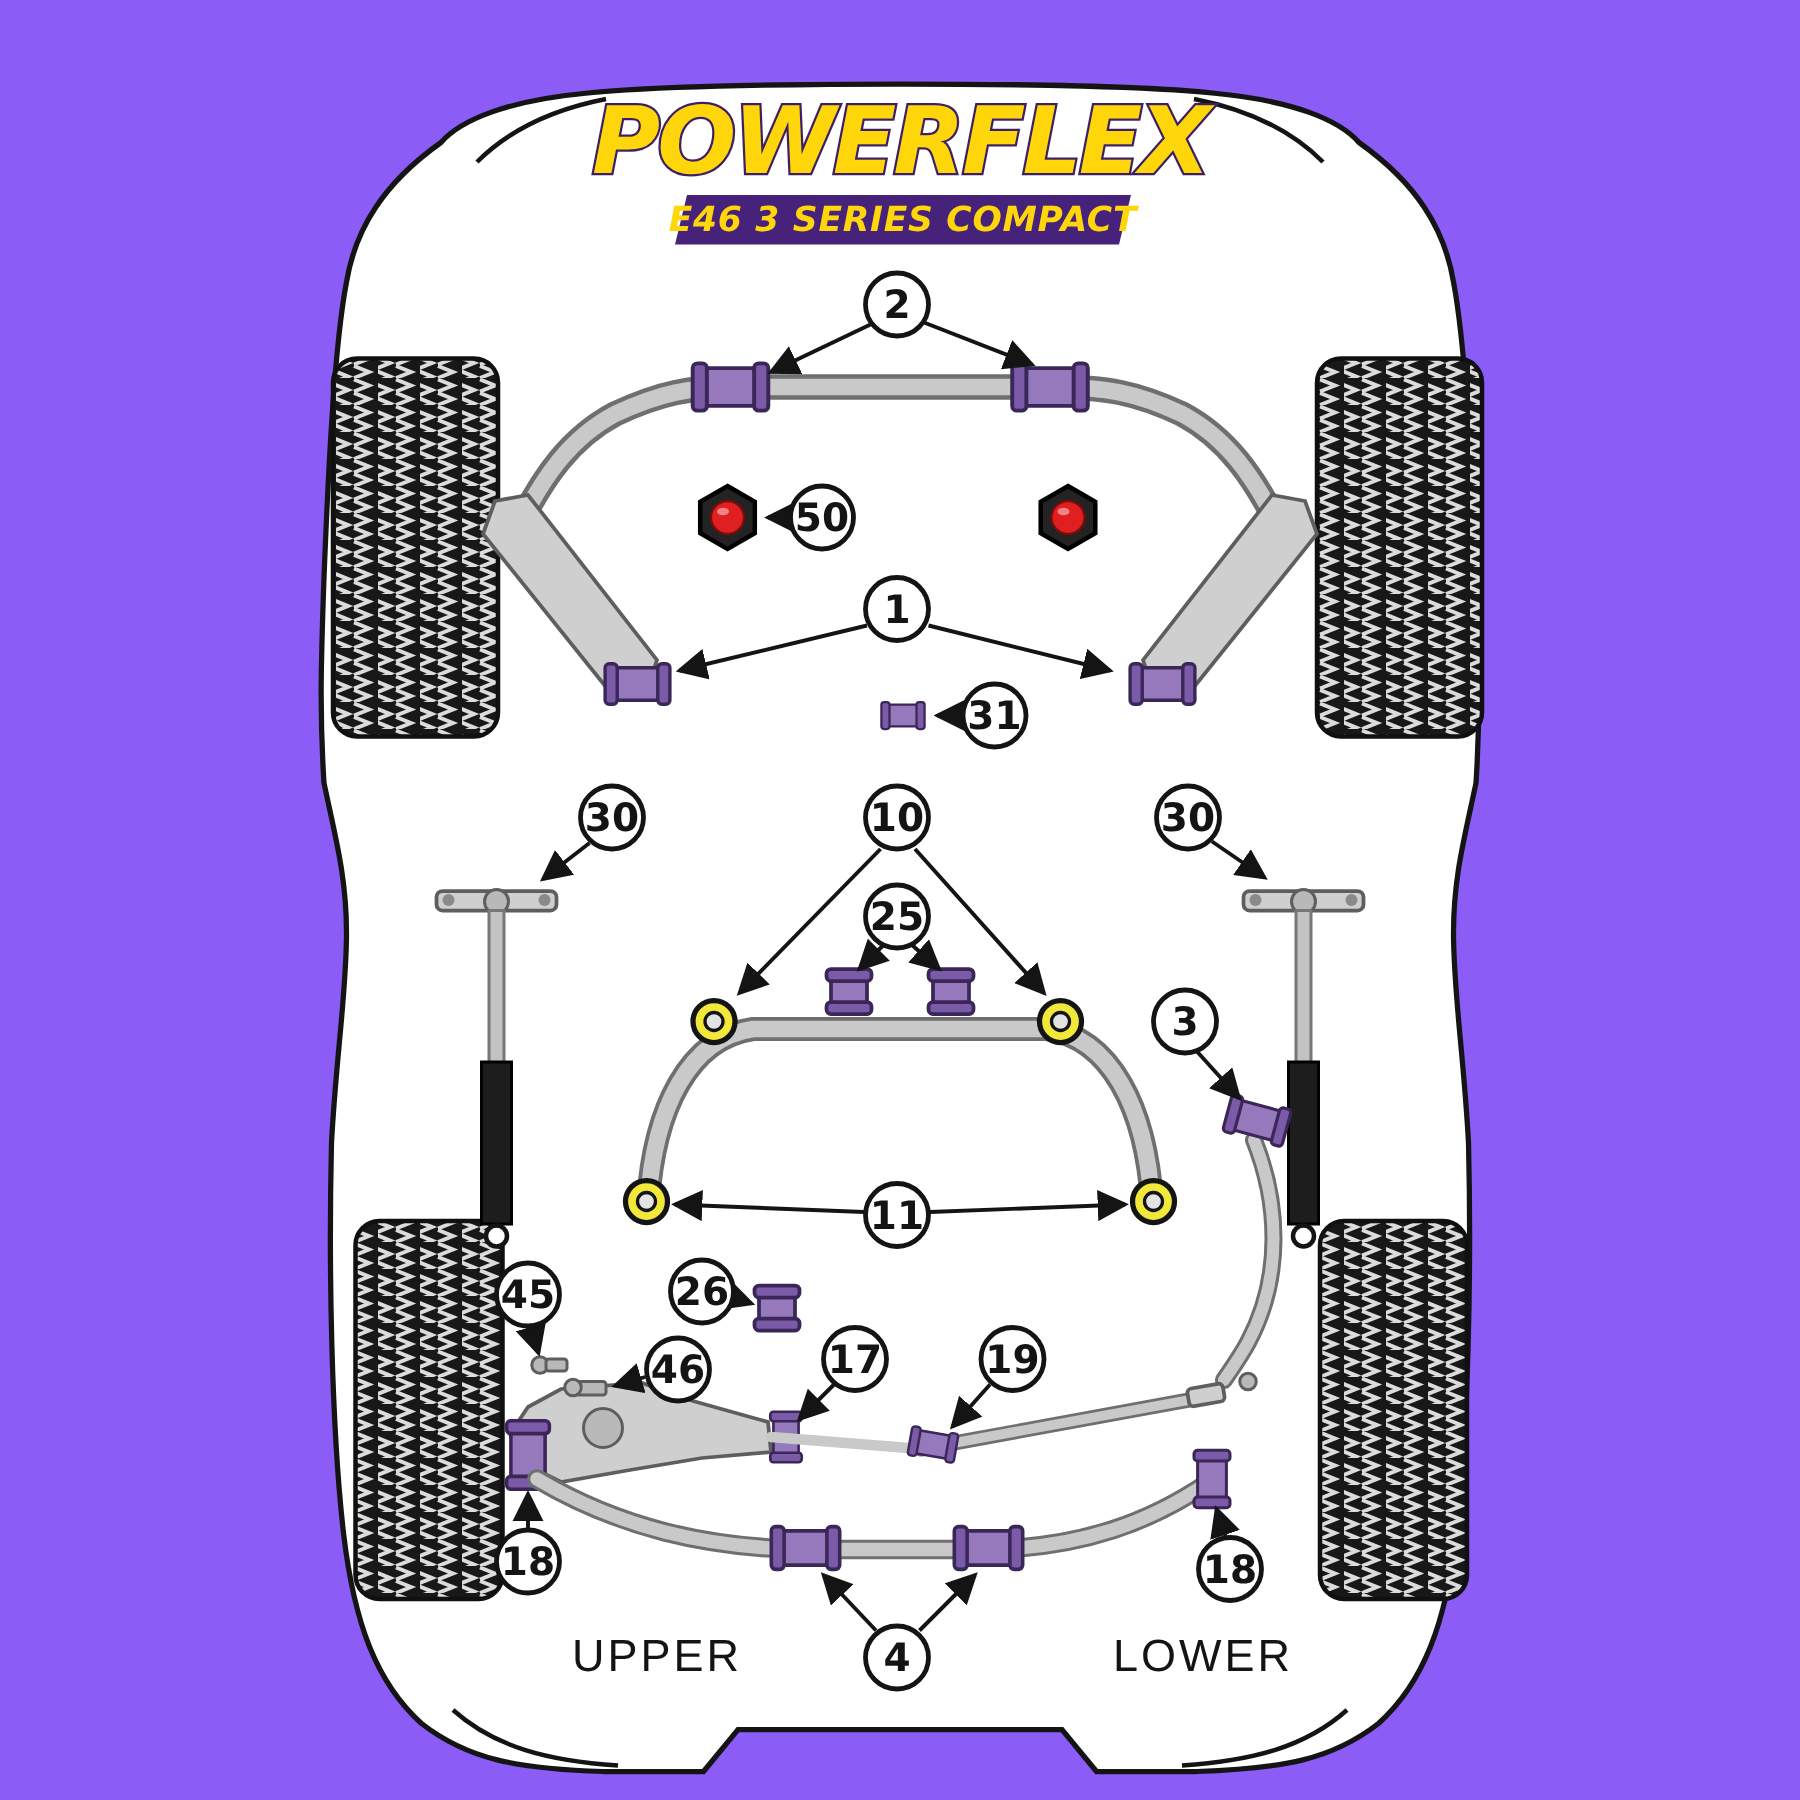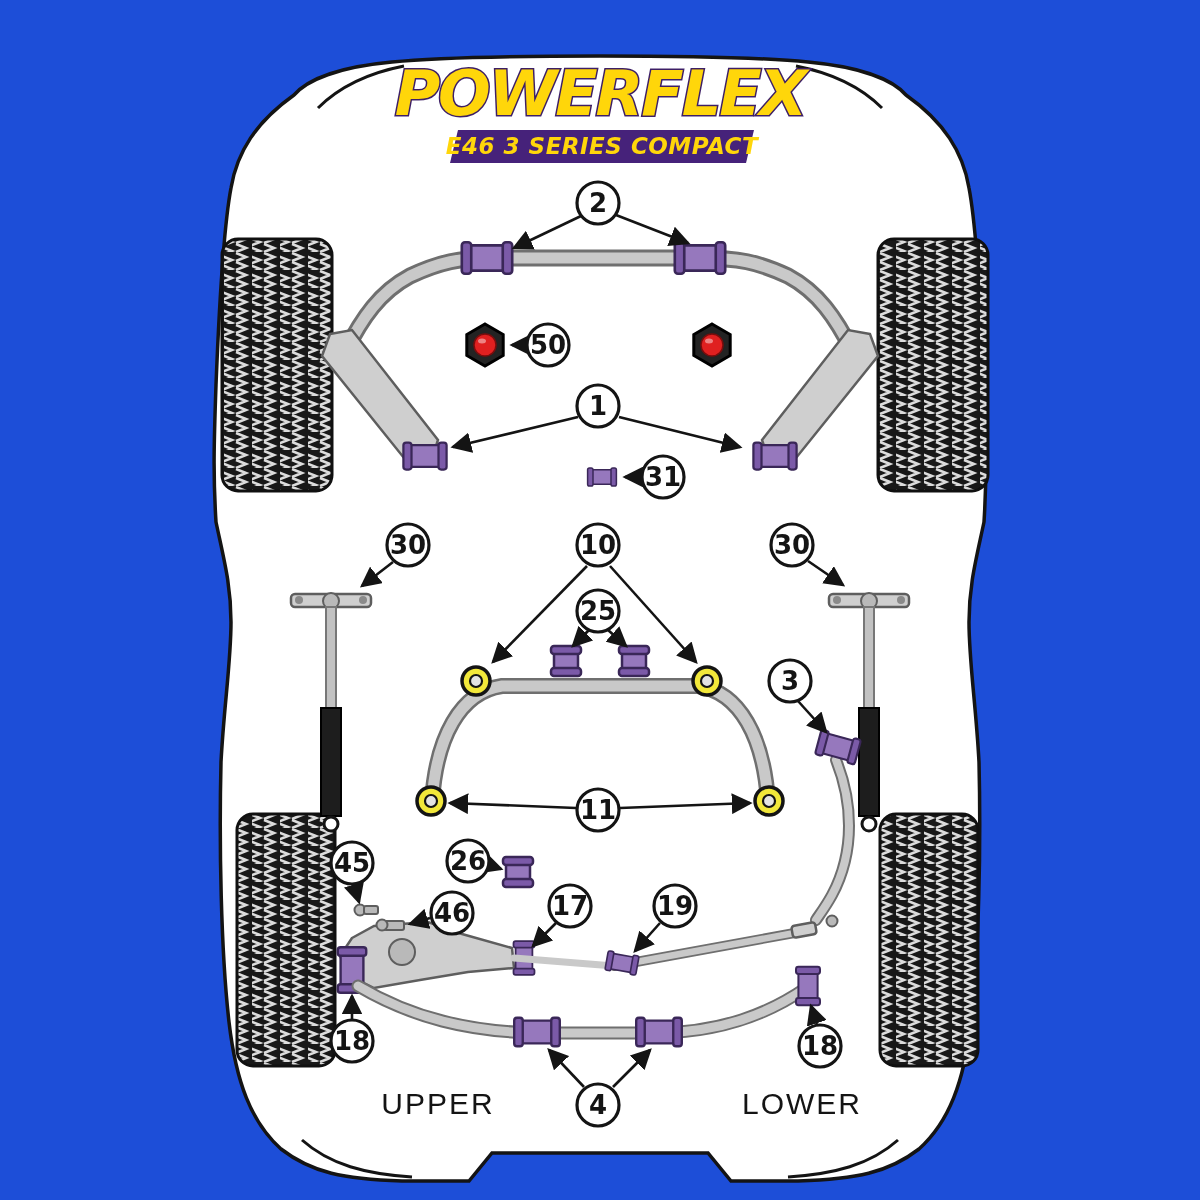--- a/index.html
+++ b/index.html
@@ -1,16 +1,16 @@
 <!DOCTYPE html>
 <html><head>
 <meta charset="utf-8">
 <style>
   html,body{margin:0;padding:0;background:#fff;}
-  .canvas{width:1200px;height:1200px;background:#1d4ed8;position:relative;}
+  .canvas{width:1200px;height:1200px;background:#8b5cf6;position:relative;}
   svg{display:block;}
   .body-outline{fill:#fff;stroke:#141414;stroke-width:3.5;}
   .thin{stroke:#141414;stroke-width:3;fill:none;}
   .tire{stroke:#101010;stroke-width:3;}
   .bar-u{stroke:#6f6f6f;fill:none;stroke-linecap:round;}
   .bar-o{stroke:#c9c9c9;fill:none;stroke-linecap:round;}
   .metal{fill:#cfcfcf;stroke:#5e5e5e;stroke-width:2.5;}
   .metal-d{fill:#b9b9b9;stroke:#5e5e5e;stroke-width:2;}
   .rod{fill:#c2c2c2;stroke:#777;stroke-width:2;}
   .tube{fill:#1d1d1d;stroke:#000;stroke-width:2;}

